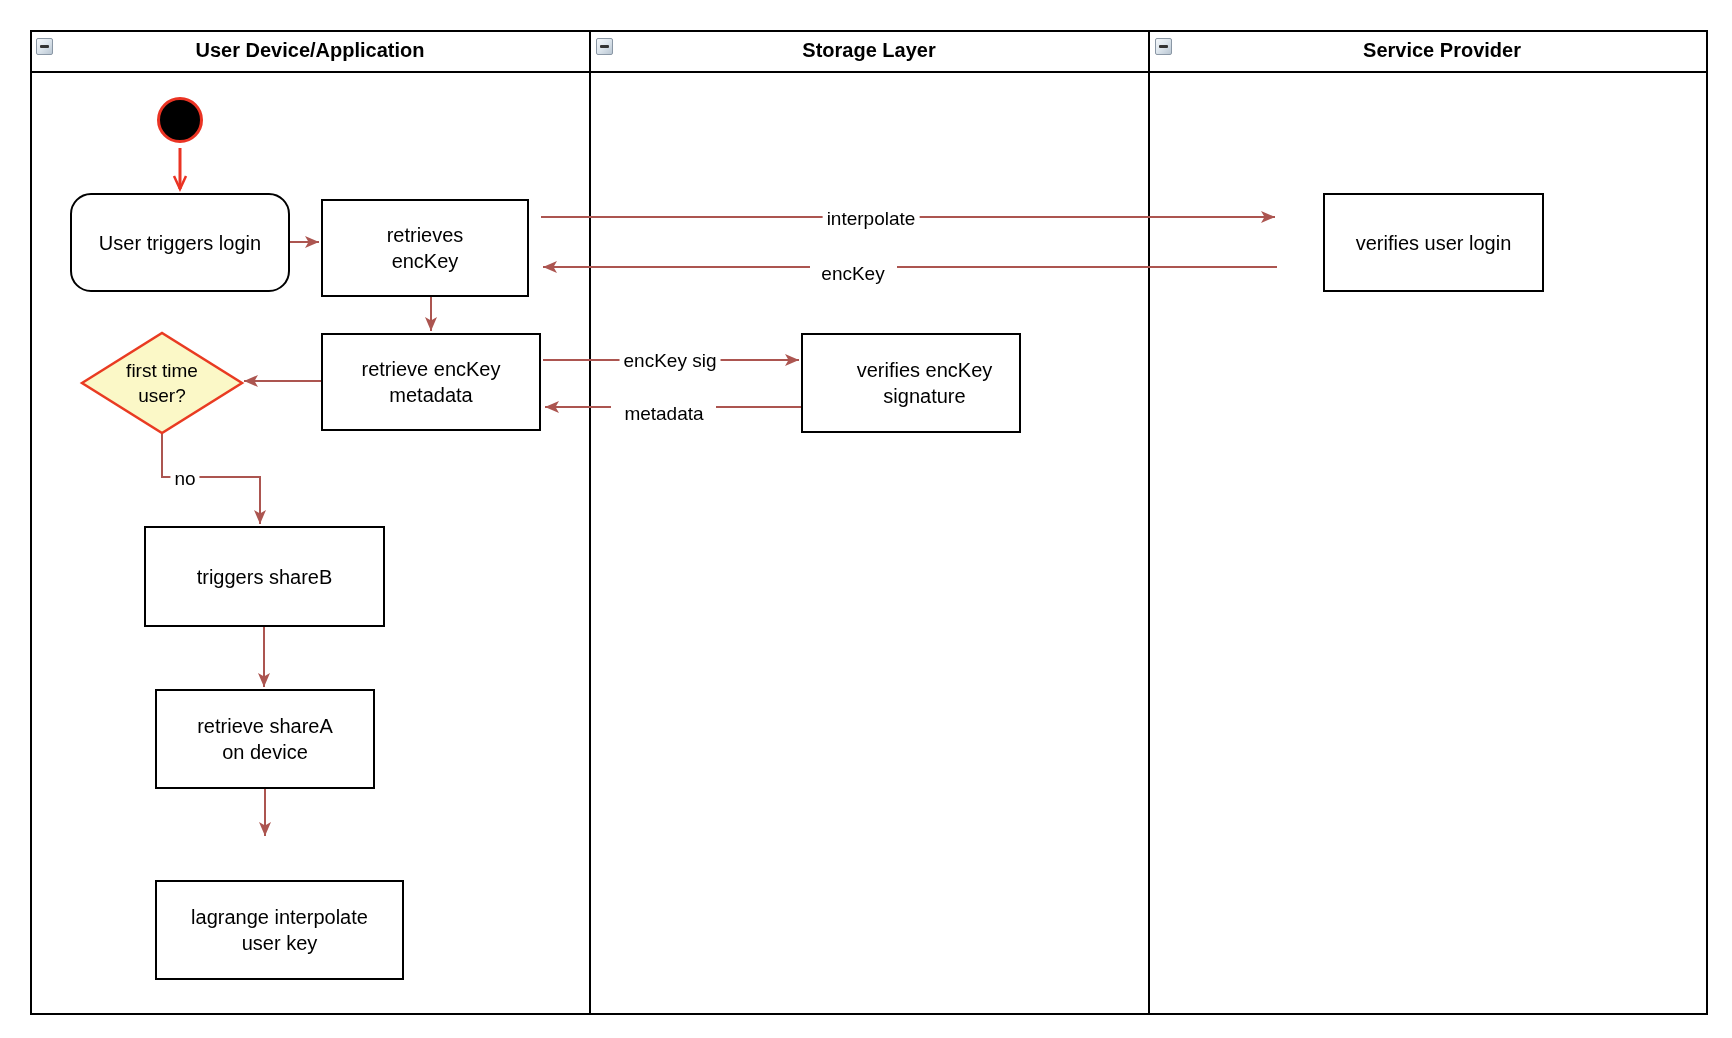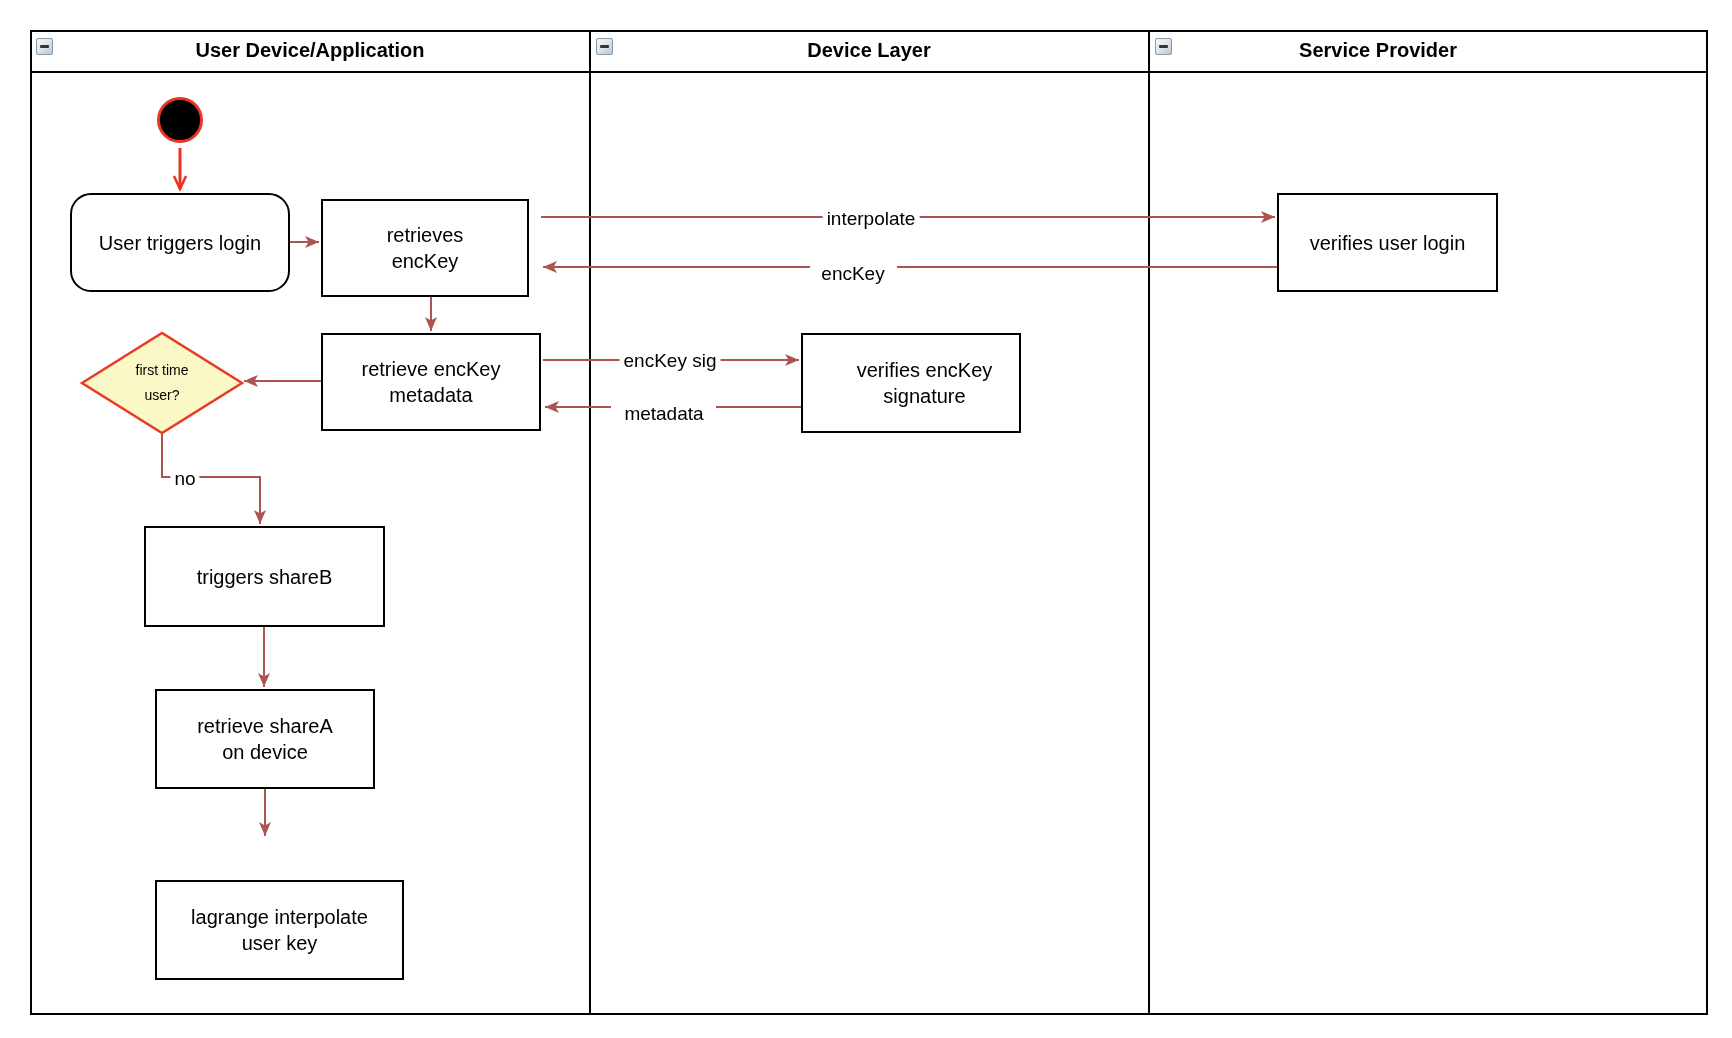--- a/index.html
+++ b/index.html
@@ -23,27 +23,27 @@
   .node{position:absolute;box-sizing:border-box;border:2px solid var(--node-stroke);background:var(--node-fill);
         display:flex;align-items:center;justify-content:center;text-align:center;
         font-size:20px;line-height:26px;white-space:pre-line;z-index:3;}
   #n-login   {left:70px;  top:193px; width:220px; height:99px;border-radius:21px;}
   #n-retrieves{left:321px;top:199px; width:208px; height:98px;}
   #n-metadata{left:321px; top:333px; width:220px; height:98px;}
   #n-decrypt {left:144px; top:526px; width:241px; height:101px;}
   #n-sharea  {left:155px; top:689px; width:220px; height:100px;}
   #n-lagrange{left:155px; top:880px; width:249px; height:100px;}
   #n-verifysig{left:801px;top:333px; width:220px; height:100px;padding-left:27px;}
-  #n-verifylogin{left:1277px;top:193px;width:221px;height:99px;}
+  #n-verifylogin{left:1323px;top:193px;width:221px;height:99px;}
 
   .start-node{position:absolute;left:157px;top:97px;width:46px;height:46px;border-radius:50%;
               background:#000;border:3px solid var(--start-red);box-sizing:border-box;z-index:3;}
 
   .decision-label{position:absolute;left:162px;top:383px;transform:translate(-50%,-50%);
-                  text-align:center;font-size:14px;line-height:25px;white-space:pre-line;z-index:3;}
+                  text-align:center;font-size:19px;line-height:25px;white-space:pre-line;z-index:3;}
 
   
   #edges{position:absolute;left:0;top:0;z-index:2;}
   .flow{stroke:var(--flow-arrow);stroke-width:2;fill:none;}
   .startflow{stroke:var(--start-red);stroke-width:3;fill:none;}
   .decision-shape{fill:var(--decision-fill);stroke:var(--decision-stroke);stroke-width:2.5;}
 
   
   .edge-label{position:absolute;background:#fff;padding:0 4px;font-size:19px;line-height:21px;
               white-space:nowrap;z-index:4;}
@@ -62,23 +62,23 @@
 
   <div class="pool"></div>
   <div class="lane-divider" style="left:589px;"></div>
   <div class="lane-divider" style="left:1148px;"></div>
   <div class="header-underline"></div>
 
   <div class="lane-header" style="left:32px;width:556px;">
     <span>User Device/Application</span>
   </div>
   <div class="lane-header" style="left:591px;width:556px;">
-    <span>Device Layer</span>
+    <span>Storage Layer</span>
   </div>
-  <div class="lane-header" style="left:1100px;width:556px;">
+  <div class="lane-header" style="left:1150px;width:556px;padding-left:14px;">
     <span>Service Provider</span>
   </div>
 
   <div class="collapse-btn" style="left:36px;"></div>
   <div class="collapse-btn" style="left:596px;"></div>
   <div class="collapse-btn" style="left:1155px;"></div>
 
   <svg id="edges" width="1732" height="1038">
     <defs>
       <marker id="arrowClassic" markerUnits="userSpaceOnUse" markerWidth="16" markerHeight="14" refX="15" refY="7" orient="auto">

